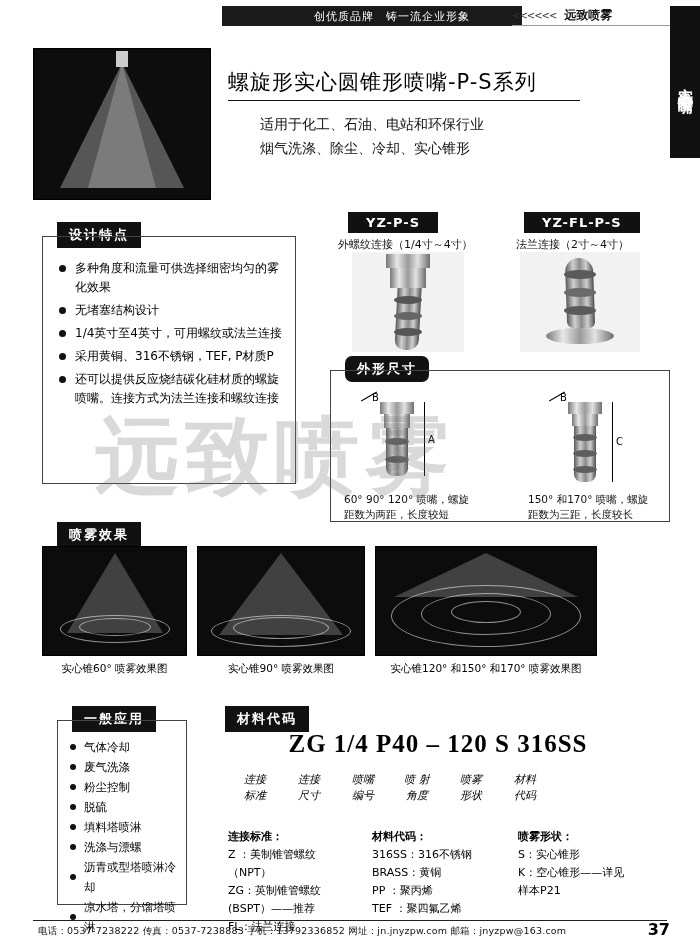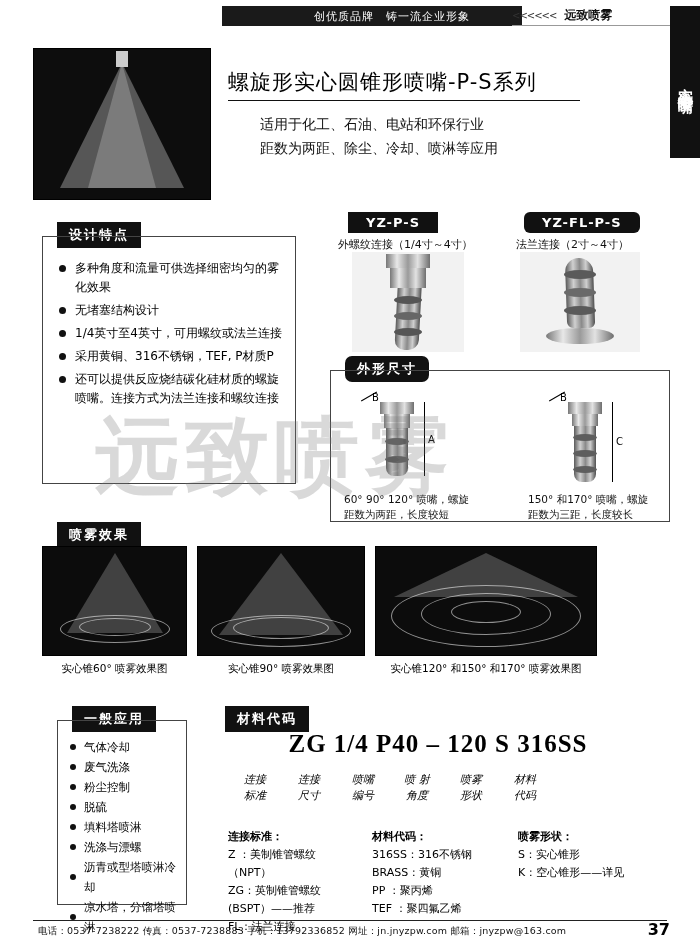--- a/index.html
+++ b/index.html
@@ -236,21 +236,21 @@
 
 <div class="hero-img">
   <div class="cone"></div>
   <div class="cone2"></div>
   <div class="nozzle"></div>
 </div>
 <div class="title-main">螺旋形实心圆锥形喷嘴-P-S系列</div>
 <div class="rule-under-title" style="left:228px; top:100px; width:352px; border-top:1px solid #111;"></div>
 <div class="title-sub">
   <div>适用于化工、石油、电站和环保行业</div>
-  <div>距数为两距、除尘、冷却、喷淋等应用</div>
+  <div>烟气洗涤、除尘、冷却、实心锥形</div>
 </div>
 
 <div class="seclabel" id="design-label">设计特点</div>
 <div class="secbox" id="design-box">
   <div class="bullets">
     <div class="bullet-row">
       <div class="dot"></div>
       <div>多种角度和流量可供选择细密均匀的雾化效果</div>
     </div>
     <div class="bullet-row">
@@ -276,21 +276,21 @@
 <div class="prod-cap" style="left:338px; top:237px;">外螺纹连接（1/4寸～4寸）</div>
 <div class="prod-img" style="left:352px; top:252px; width:112px; height:100px;">
   <div class="nz-body metal" style="position:absolute; left:34px; top:2px; width:44px; height:14px;"></div>
   <div class="nz-body metal" style="position:absolute; left:38px; top:16px; width:36px; height:20px;"></div>
   <div class="nz-body metal-d" style="position:absolute; left:44px; top:36px; width:24px; height:62px; border-radius:0 0 10px 10px; transform:skewX(-3deg);"></div>
   <div style="position:absolute; left:42px; top:44px; width:28px; height:8px; background:#555; border-radius:50%;"></div>
   <div style="position:absolute; left:42px; top:60px; width:28px; height:8px; background:#666; border-radius:50%;"></div>
   <div style="position:absolute; left:42px; top:76px; width:28px; height:8px; background:#555; border-radius:50%;"></div>
 </div>
 
-<div class="prod-label" style="left:524px; top:212px;border-radius:6px;">YZ-FL-P-S</div>
+<div class="prod-label" style="left:524px; top:212px;">YZ-FL-P-S</div>
 <div class="prod-cap" style="left:516px; top:237px;">法兰连接（2寸～4寸）</div>
 <div class="prod-img" style="left:520px; top:252px; width:120px; height:100px;">
   <div class="nz-body metal-d" style="position:absolute; left:46px; top:6px; width:28px; height:70px; border-radius:14px 14px 6px 6px; transform:skewX(2deg);"></div>
   <div style="position:absolute; left:44px; top:18px; width:32px; height:9px; background:#5a5a5a; border-radius:50%;"></div>
   <div style="position:absolute; left:44px; top:36px; width:32px; height:9px; background:#6a6a6a; border-radius:50%;"></div>
   <div style="position:absolute; left:44px; top:54px; width:32px; height:9px; background:#5a5a5a; border-radius:50%;"></div>
   <div class="nz-body metal" style="position:absolute; left:26px; top:76px; width:68px; height:16px; border-radius:50%;"></div>
 </div>
 
 <div class="seclabel" id="dim-label">外形尺寸</div>
@@ -436,19 +436,20 @@
   <div>316SS：316不锈钢</div>
   <div>BRASS：黄铜</div>
   <div>PP   ：聚丙烯</div>
   <div>TEF  ：聚四氟乙烯</div>
 </div>
 
 <div class="ord-block" style="left:518px; top:828px; width:150px;">
   <div class="ord-title">喷雾形状：</div>
   <div>S：实心锥形</div>
   <div>K：空心锥形——详见</div>
+  <div>    样本P21</div>
 </div>
 
 <div class="footer">
   <div class="footer-line"></div>
   <div class="footer-text">电话：0537-7238222   传真：0537-7238883   手机：13792336852   网址：jn.jnyzpw.com   邮箱：jnyzpw@163.com</div>
   <div class="page-no">37</div>
 </div>
 
 </body></html>

